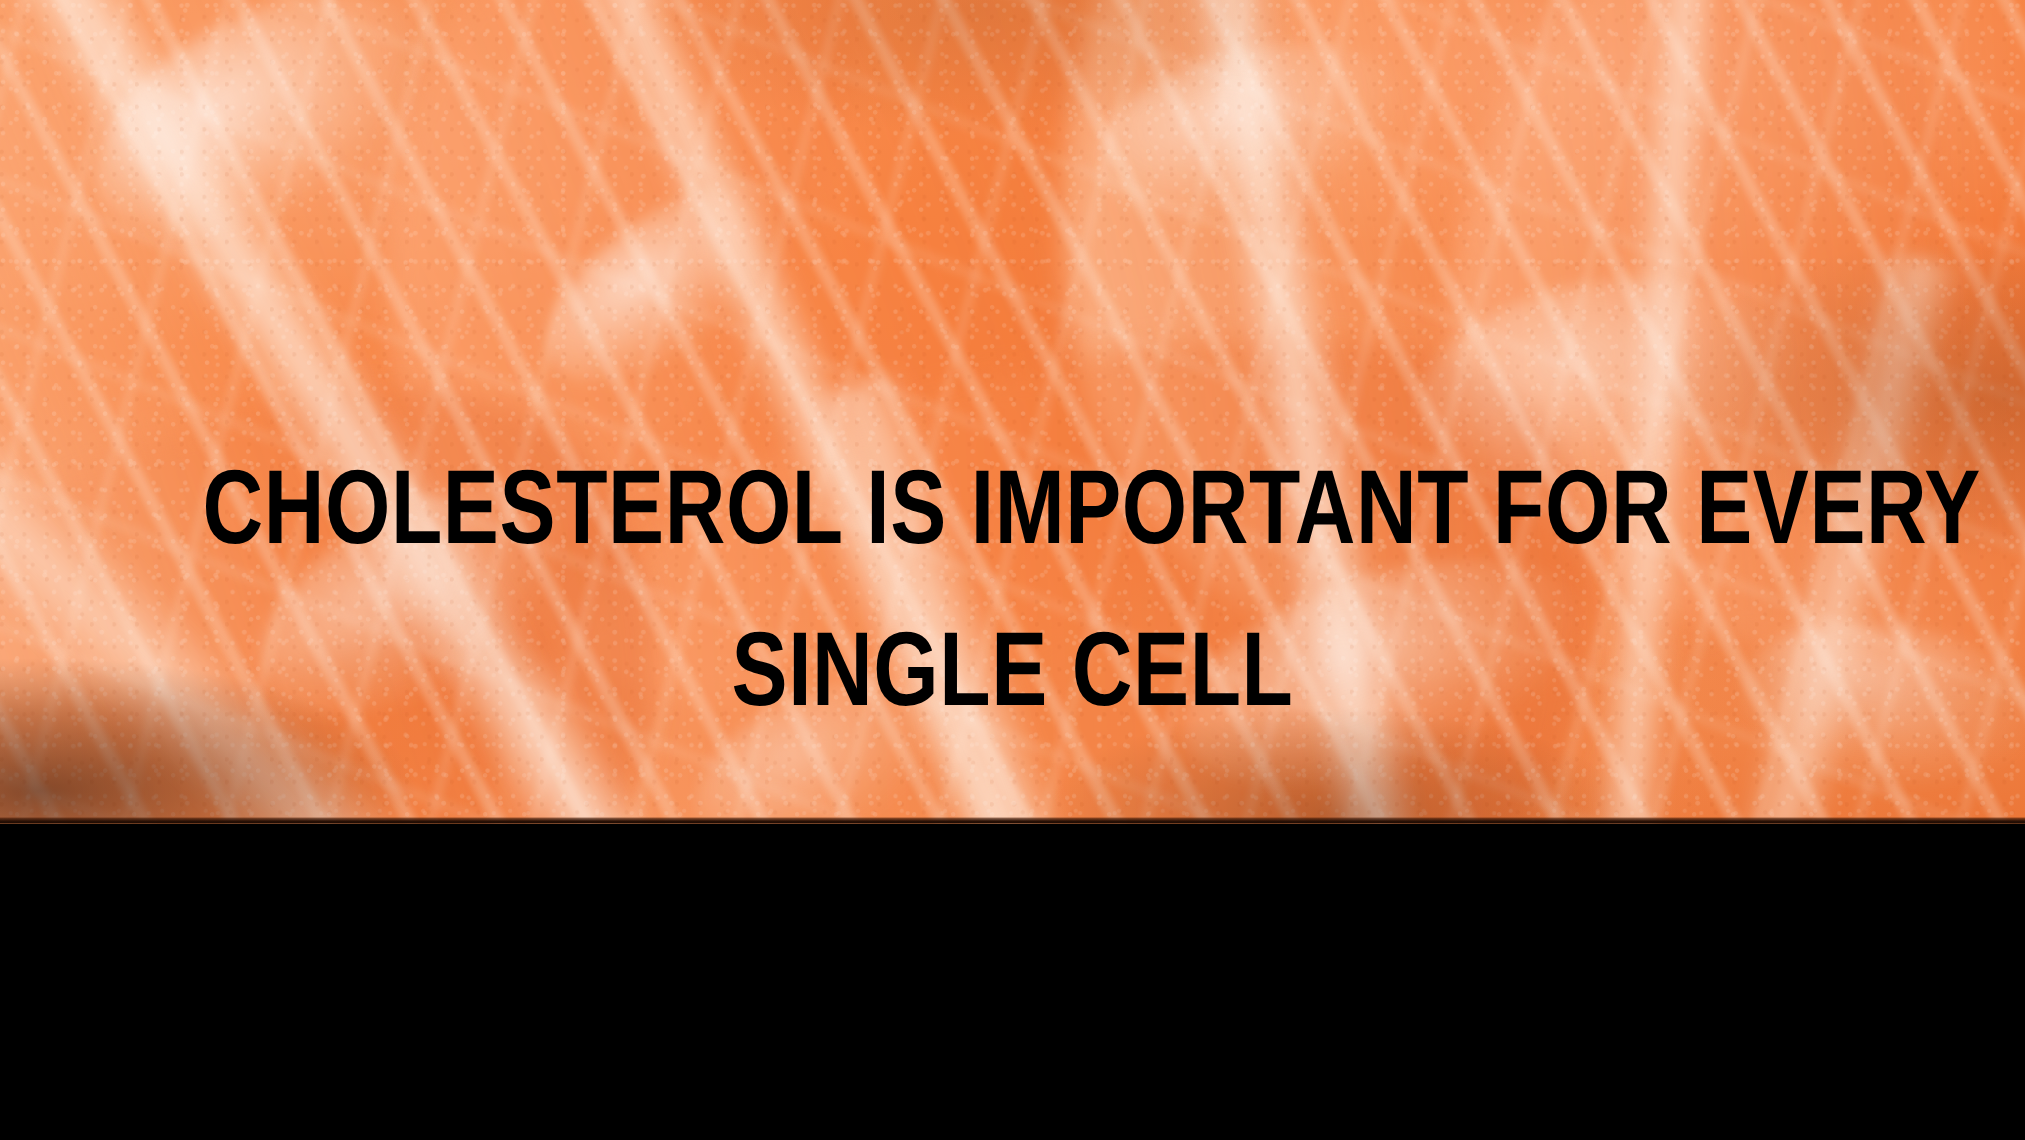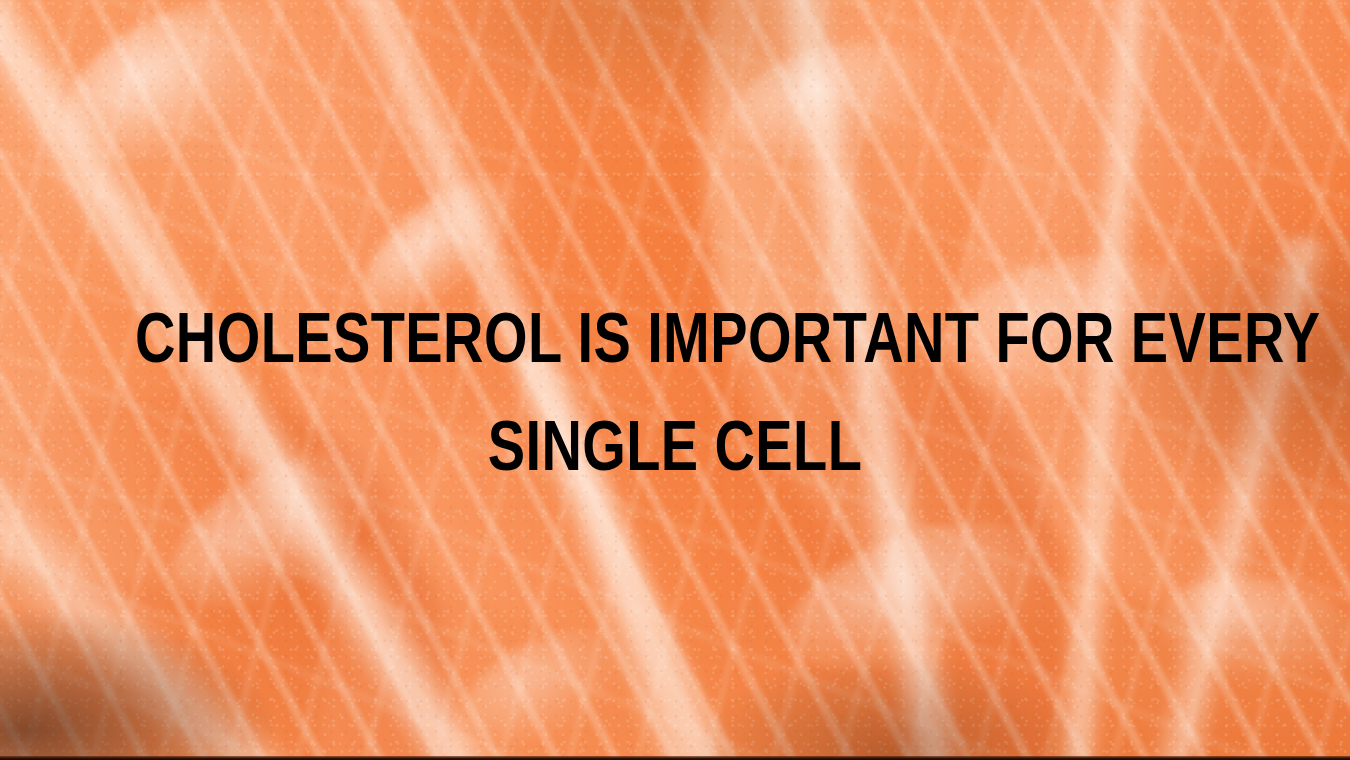--- a/index.html
+++ b/index.html
@@ -8,21 +8,21 @@
     padding: 0;
     background: #000;
   }
   body {
     font-family: "Liberation Sans", sans-serif;
   }
 
   .stage {
     position: relative;
     width: 1350px;
-    height: 760px;
+    height: 549px;
     overflow: hidden;
     background: #ef7f42;
   }
 
   
   .photo {
     position: absolute;
     inset: 0;
     overflow: hidden;
     background: #f07f41;

